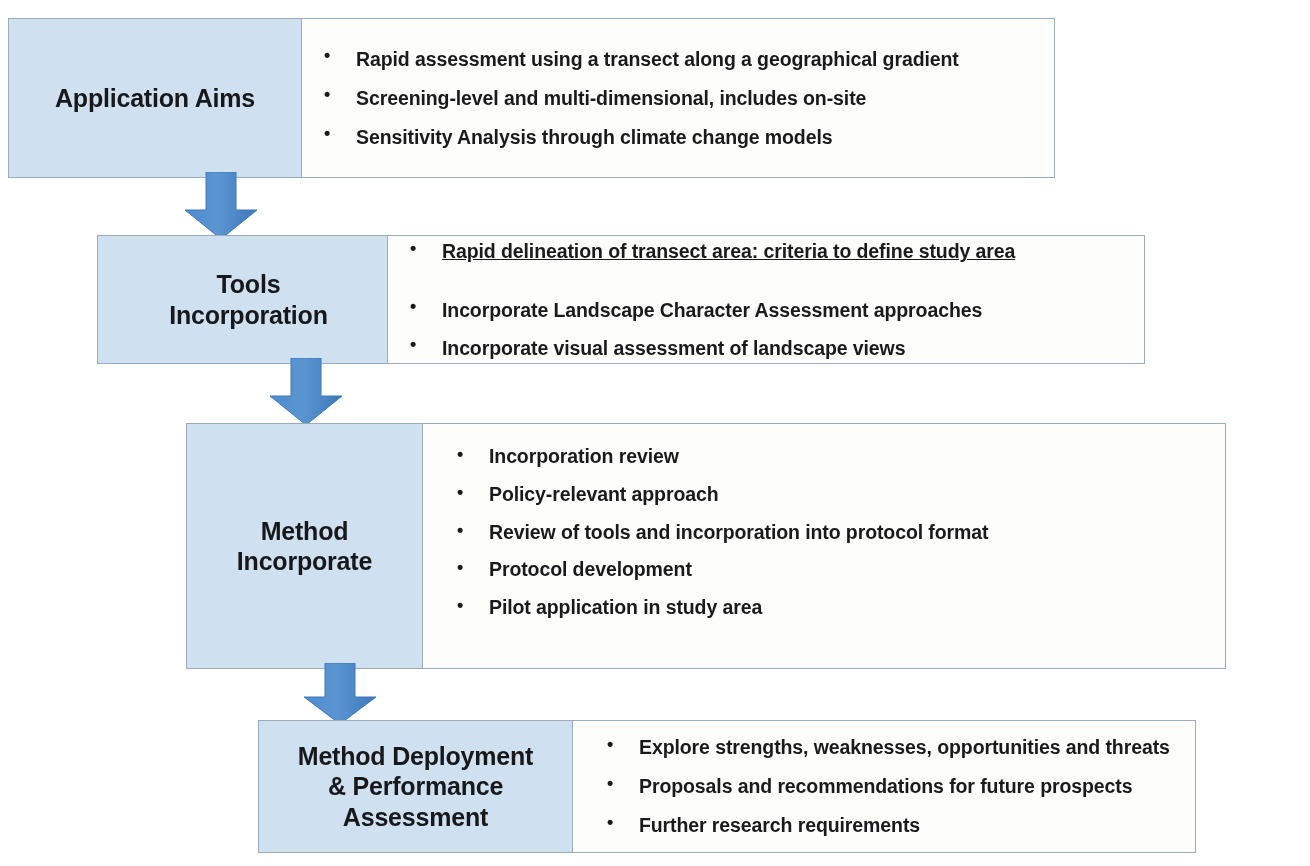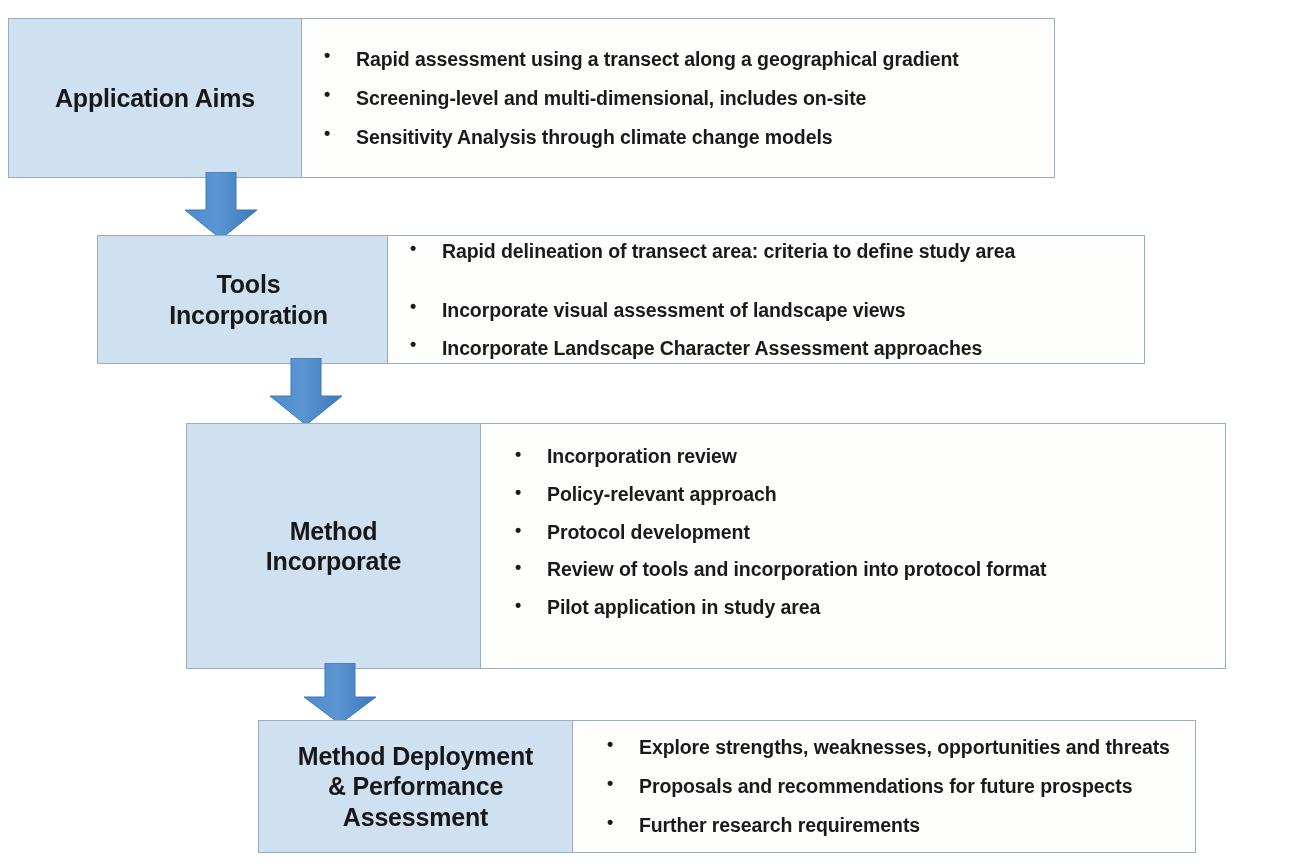--- a/index.html
+++ b/index.html
@@ -78,24 +78,24 @@
   
   #stage-1 { left: 8px;   top: 18px;  width: 1047px; height: 160px; }
   #stage-1 .stage-label { width: 293px; align-items: center; }
   #stage-1 .stage-label-text { font-size: 25px; }
   #stage-1 .bullet-item { font-size: 19.5px; line-height: 2.0; }
 
   #stage-2 { left: 97px;  top: 235px; width: 1048px; height: 129px; }
   #stage-2 .stage-label { width: 290px; padding-left: 20px; }
   #stage-2 .stage-label-text { font-size: 25px; }
   #stage-2 .bullet-item { font-size: 19.5px; line-height: 1.95; }
-  #stage-2 .bullet-item:first-child { margin-bottom: 20px; }
+  #stage-2 .bullet-item:first-child { margin-bottom: 20px; text-decoration: underline; }
 
   #stage-3 { left: 186px; top: 423px; width: 1040px; height: 246px; }
-  #stage-3 .stage-label { width: 294px; }
+  #stage-3 .stage-label { width: 236px; }
   #stage-3 .stage-label-text { font-size: 25px; }
   #stage-3 .bullet-item { font-size: 19.5px; line-height: 1.94; }
   #stage-3 .stage-body { padding-left: 28px; padding-top: 14px; padding-bottom: 30px; justify-content: flex-start; }
 
   #stage-4 { left: 258px; top: 720px; width: 938px; height: 133px; }
   #stage-4 .stage-label { width: 314px; }
   #stage-4 .stage-label-text { font-size: 25px; }
   #stage-4 .bullet-item { font-size: 19.5px; line-height: 2.0; }
   #stage-4 .stage-body { padding-left: 28px; }
 
@@ -143,22 +143,22 @@
   <div class="stage" id="stage-2">
     <div class="stage-label">
       <div class="stage-label-text">
         <span>Tools</span><br>
         <span>Incorporation</span>
       </div>
     </div>
     <div class="stage-body">
       <ul class="bullet-list">
         <li class="bullet-item">Rapid delineation of transect area: criteria to define study area</li>
+        <li class="bullet-item">Incorporate Landscape Character Assessment approaches</li>
         <li class="bullet-item">Incorporate visual assessment of landscape views</li>
-        <li class="bullet-item">Incorporate Landscape Character Assessment approaches</li>
       </ul>
     </div>
   </div>
 
   <div class="arrow" id="arrow-2">
     <svg width="88" height="68" viewBox="0 0 88 68" xmlns="http://www.w3.org/2000/svg">
       <defs>
         <linearGradient id="ag2" x1="0" y1="0" x2="1" y2="0">
           <stop offset="0%" stop-color="#4e8ccd"></stop>
           <stop offset="45%" stop-color="#5b95d2"></stop>
@@ -173,22 +173,22 @@
     <div class="stage-label">
       <div class="stage-label-text">
         <span>Method</span><br>
         <span>Incorporate</span>
       </div>
     </div>
     <div class="stage-body">
       <ul class="bullet-list">
         <li class="bullet-item">Incorporation review</li>
         <li class="bullet-item">Policy-relevant approach</li>
+        <li class="bullet-item">Review of tools and incorporation into protocol format</li>
         <li class="bullet-item">Protocol development</li>
-        <li class="bullet-item">Review of tools and incorporation into protocol format</li>
         <li class="bullet-item">Pilot application in study area</li>
       </ul>
     </div>
   </div>
 
   <div class="arrow" id="arrow-3">
     <svg width="88" height="62" viewBox="0 0 88 62" xmlns="http://www.w3.org/2000/svg">
       <defs>
         <linearGradient id="ag3" x1="0" y1="0" x2="1" y2="0">
           <stop offset="0%" stop-color="#4e8ccd"></stop>

